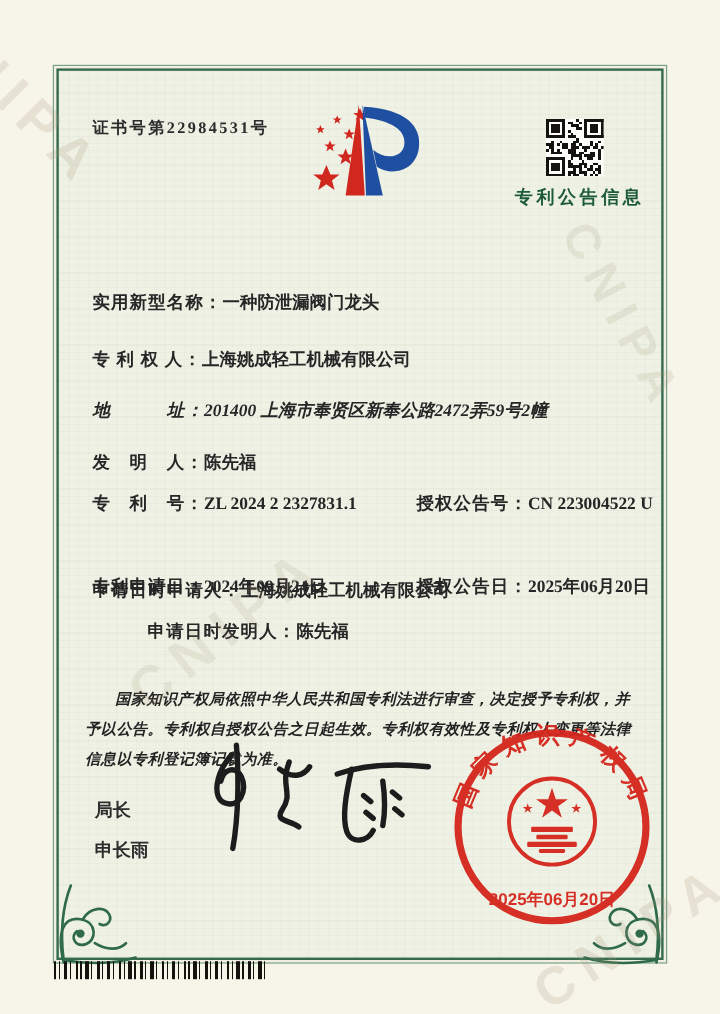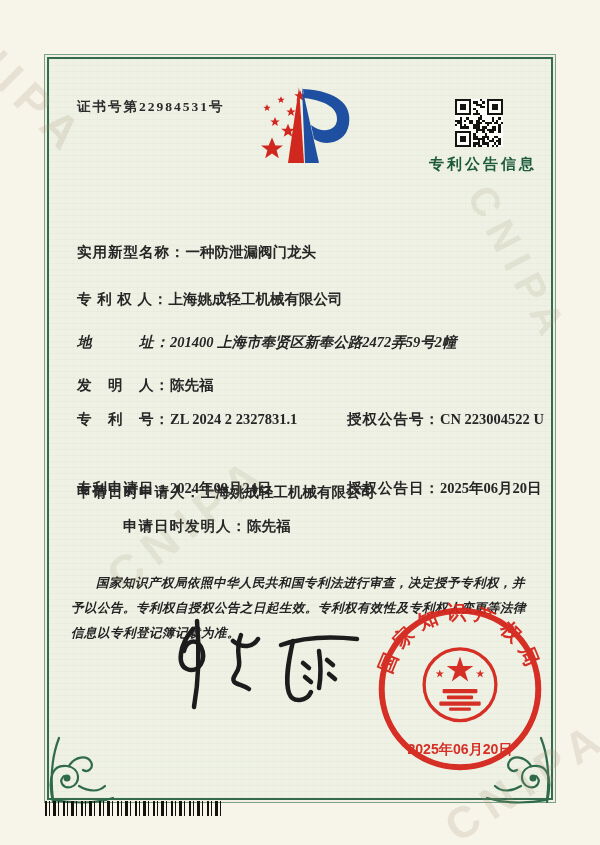--- a/index.html
+++ b/index.html
@@ -263,20 +263,24 @@
     <div class="row r7">
       <span class="lbl">申请日时申请人：</span><span>上海姚成轻工机械有限公司</span>
     </div>
     <div class="row r8">
       <span class="lbl">申请日时发明人：</span><span>陈先福</span>
     </div>
   </div>
 
   <div class="legal">国家知识产权局依照中华人民共和国专利法进行审查，决定授予专利权，并予以公告。专利权自授权公告之日起生效。专利权有效性及专利权人变更等法律信息以专利登记簿记载为准。</div>
 
+  <div class="director">
+    <div>局长</div>
+    <div>申长雨</div>
+  </div>
 
   <div class="signature">
     <svg viewBox="0 0 210 100" width="210" height="100" fill="none" stroke="#1c1c1c" stroke-width="4.5" stroke-linecap="round">
       <path d="M32,14 C18,30 16,50 26,54 C38,59 46,44 40,32 C34,22 25,27 23,36"></path>
       <path d="M36,6 C38,30 38,64 33,92"></path>
       <path d="M80,20 C72,40 84,46 74,60 C68,70 80,68 88,74"></path>
       <path d="M72,26 C82,34 92,32 97,24"></path>
       <path d="M120,30 C140,23 168,21 196,24"></path>
       <path d="M132,26 C127,48 124,66 128,78 C132,89 146,86 150,77"></path>
       <path d="M158,36 C160,50 160,62 158,73"></path>

